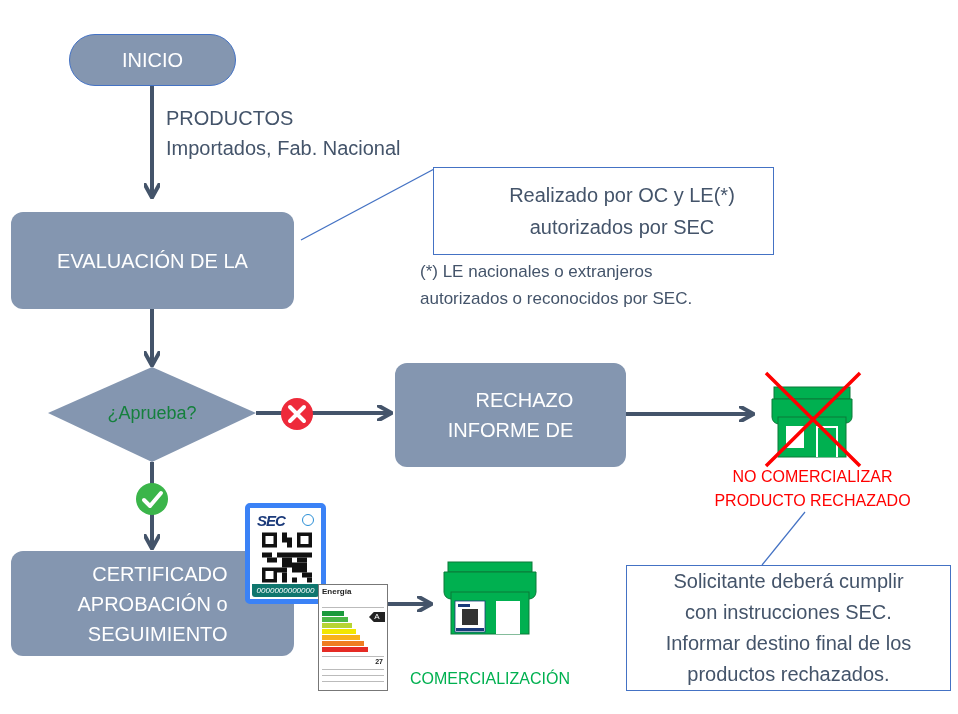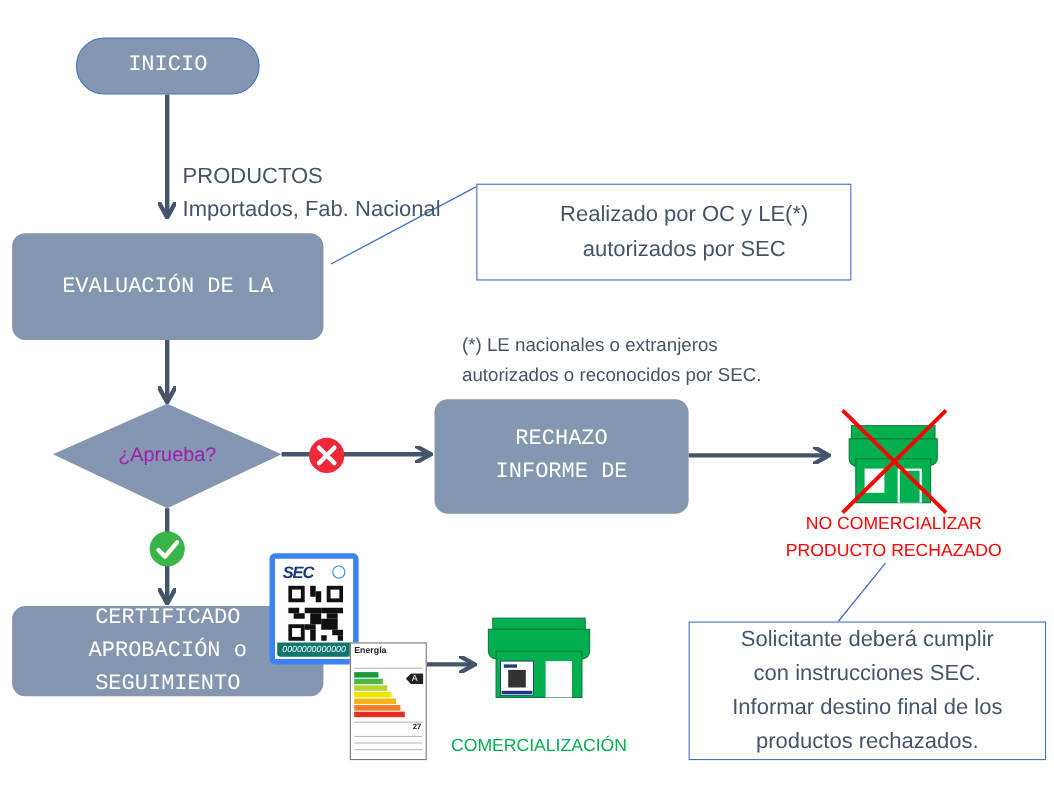--- a/index.html
+++ b/index.html
@@ -2,29 +2,29 @@
 <html><head>
 <meta charset="utf-8">
 <style>
   html, body { margin: 0; padding: 0; background: #ffffff; }
   body { width: 958px; height: 714px; position: relative; overflow: hidden;
          font-family: "Liberation Sans", "DejaVu Sans", sans-serif; }
   .abs { position: absolute; }
   svg.connectors { position: absolute; left: 0; top: 0; width: 958px; height: 714px; pointer-events: none; }
 
   .node { position: absolute; background: #8496b0; color: #ffffff; display: flex; align-items: center;
-          justify-content: center; text-align: center; font-size: 20px; line-height: 30px;
-          box-sizing: border-box; font-family: Liberation Mono, monospace; }
+          justify-content: center; text-align: right; font-size: 20px; line-height: 30px;
+          box-sizing: border-box; }
   .node span { display: block; }
   #inicio { left: 69px; top: 34px; width: 167px; height: 52px; border-radius: 26px; border: 1.5px solid #4472c4; }
   #evaluacion { left: 11px; top: 200px; width: 283px; height: 97px; border-radius: 12px; margin-top: 12px; }
   #informe { left: 395px; top: 363px; width: 231px; height: 104px; border-radius: 12px; }
-  #certificado { left: 11px; top: 551px; width: 283px; height: 82px; border-radius: 12px; }
-
-  .text-dark { color: #44546a; margin-top: 42px; }
+  #certificado { left: 11px; top: 551px; width: 283px; height: 105px; border-radius: 12px; }
+
+  .text-dark { color: #44546a; }
   #productos { left: 166px; top: 103px; font-size: 20px; line-height: 30px; }
 
   .callout { position: absolute; border: 1.3px solid #4472c4; background: #ffffff; box-sizing: border-box;
              color: #44546a; text-align: center; font-size: 20px; line-height: 32px;
              display: flex; flex-direction: column; justify-content: center; }
   #callout-oc { left: 433px; top: 167px; width: 341px; height: 88px; padding-left: 37px; }
   #callout-sol { left: 626px; top: 565px; width: 325px; height: 126px; line-height: 31px; }
 
   #footnote { left: 420px; top: 258px; width: 362px; text-align: left; font-size: 17px; line-height: 27px; }
 
@@ -132,21 +132,21 @@
 <div id="callout-oc" class="callout">
   <div>Realizado por OC y LE(*)</div>
   <div>autorizados por SEC</div>
 </div>
 
 <div id="footnote" class="abs text-dark">
   <div>(*) LE nacionales o extranjeros</div>
   <div>autorizados o reconocidos por SEC.</div>
 </div>
 
-<div class="abs" style="left:48px; top:398px; width:208px; text-align:center; color:#a21caf; font-size:18px; line-height:30px;">¿Aprueba?</div>
+<div class="abs" style="left:48px; top:398px; width:208px; text-align:center; color:#15803d; font-size:18px; line-height:30px;">¿Aprueba?</div>
 
 <div id="informe" class="node">
   <div>
     <span>RECHAZO</span>
     <span>INFORME DE</span>
   </div>
 </div>
 
 <div id="nocomercial" class="abs red-text">
   <div>NO COMERCIALIZAR</div>

